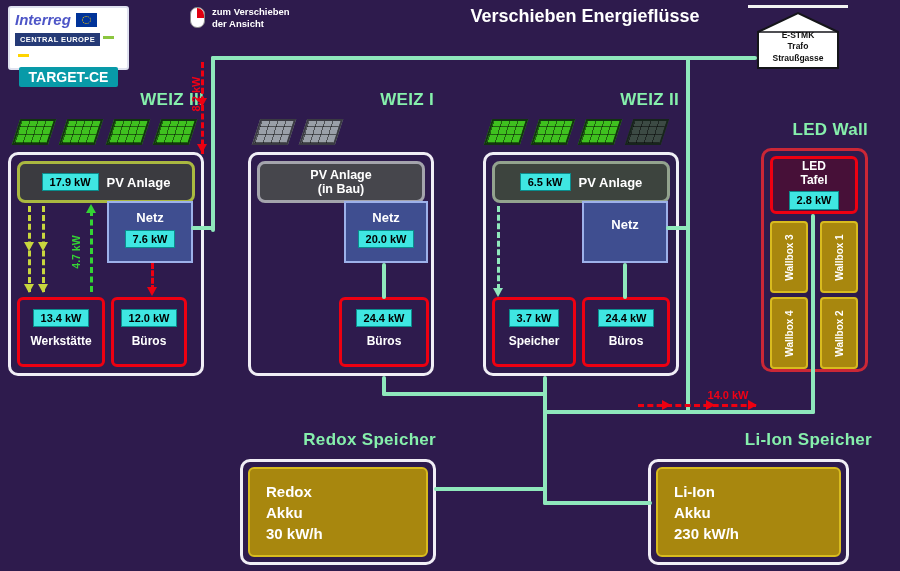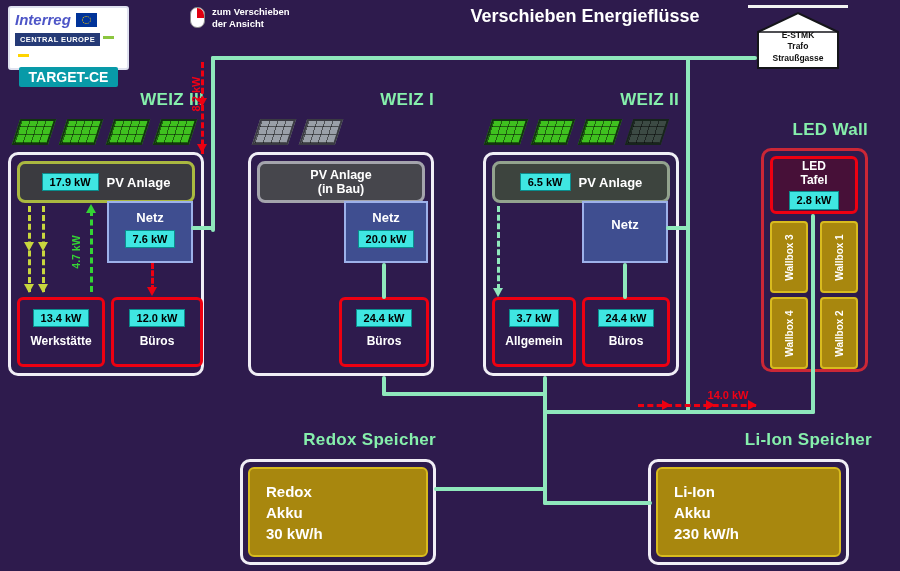--- a/index.html
+++ b/index.html
@@ -129,21 +129,21 @@
     <span>PV Anlage</span>
   </div>
   <div class="netz-box" style="left:107px; top:201px; width:86px; height:62px;">
     <span>Netz</span>
     <span class="badge">7.6 kW</span>
   </div>
   <div class="load-box" style="left:17px; top:297px; width:88px; height:70px;">
     <span class="badge">13.4 kW</span>
     <span class="load-label">Werkstätte</span>
   </div>
-  <div class="load-box" style="left:111px; top:297px; width:92px; height:70px;align-items:center;">
+  <div class="load-box" style="left:111px; top:297px; width:76px; height:70px;align-items:center;">
     <span class="badge">12.0 kW</span>
     <span class="load-label">Büros</span>
   </div>
 
   <div class="container-box" style="left:248px; top:152px; width:186px; height:224px;"></div>
   <div class="pv-header pre" style="left:257px; top:161px; width:168px; height:42px; background:#46464c; border-color:#a4a4ac; font-size:12.5px; line-height:1.15;">PV Anlage
 (in Bau)</div>
   <div class="netz-box" style="left:344px; top:201px; width:84px; height:62px;">
     <span>Netz</span>
     <span class="badge">20.0 kW</span>
@@ -156,21 +156,21 @@
   <div class="container-box" style="left:483px; top:152px; width:196px; height:224px;"></div>
   <div class="pv-header" style="left:492px; top:161px; width:178px; height:42px; background:#3d443e; border-color:#93a38e;">
     <span class="badge">6.5 kW</span>
     <span>PV Anlage</span>
   </div>
   <div class="netz-box" style="left:582px; top:201px; width:86px; height:62px; padding-top:14px;">
     <span>Netz</span>
   </div>
   <div class="load-box" style="left:492px; top:297px; width:84px; height:70px;">
     <span class="badge">3.7 kW</span>
-    <span class="load-label">Allgemein</span>
+    <span class="load-label">Speicher</span>
   </div>
   <div class="load-box" style="left:582px; top:297px; width:88px; height:70px;">
     <span class="badge">24.4 kW</span>
     <span class="load-label">Büros</span>
   </div>
 
   <div class="led-container" style="left:761px; top:148px; width:107px; height:224px;"></div>
   <div class="led-panel pre" style="left:770px; top:156px; width:88px; height:58px;">
     <span class="pre">LED
 Tafel</span>

